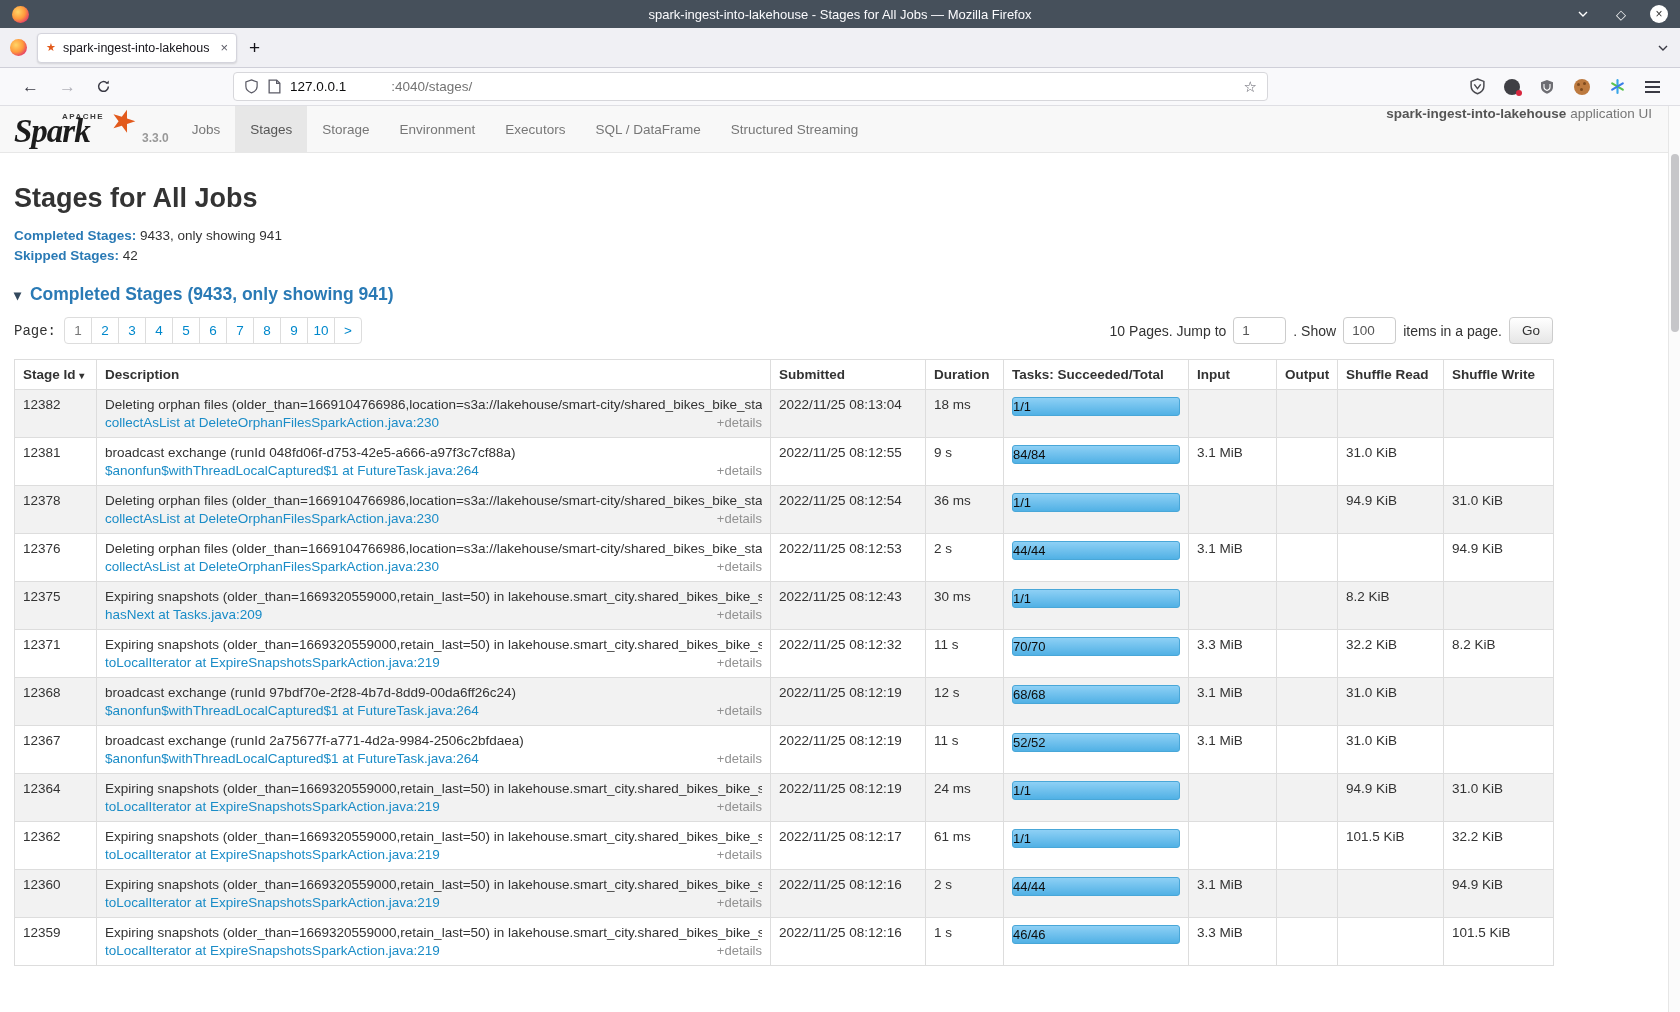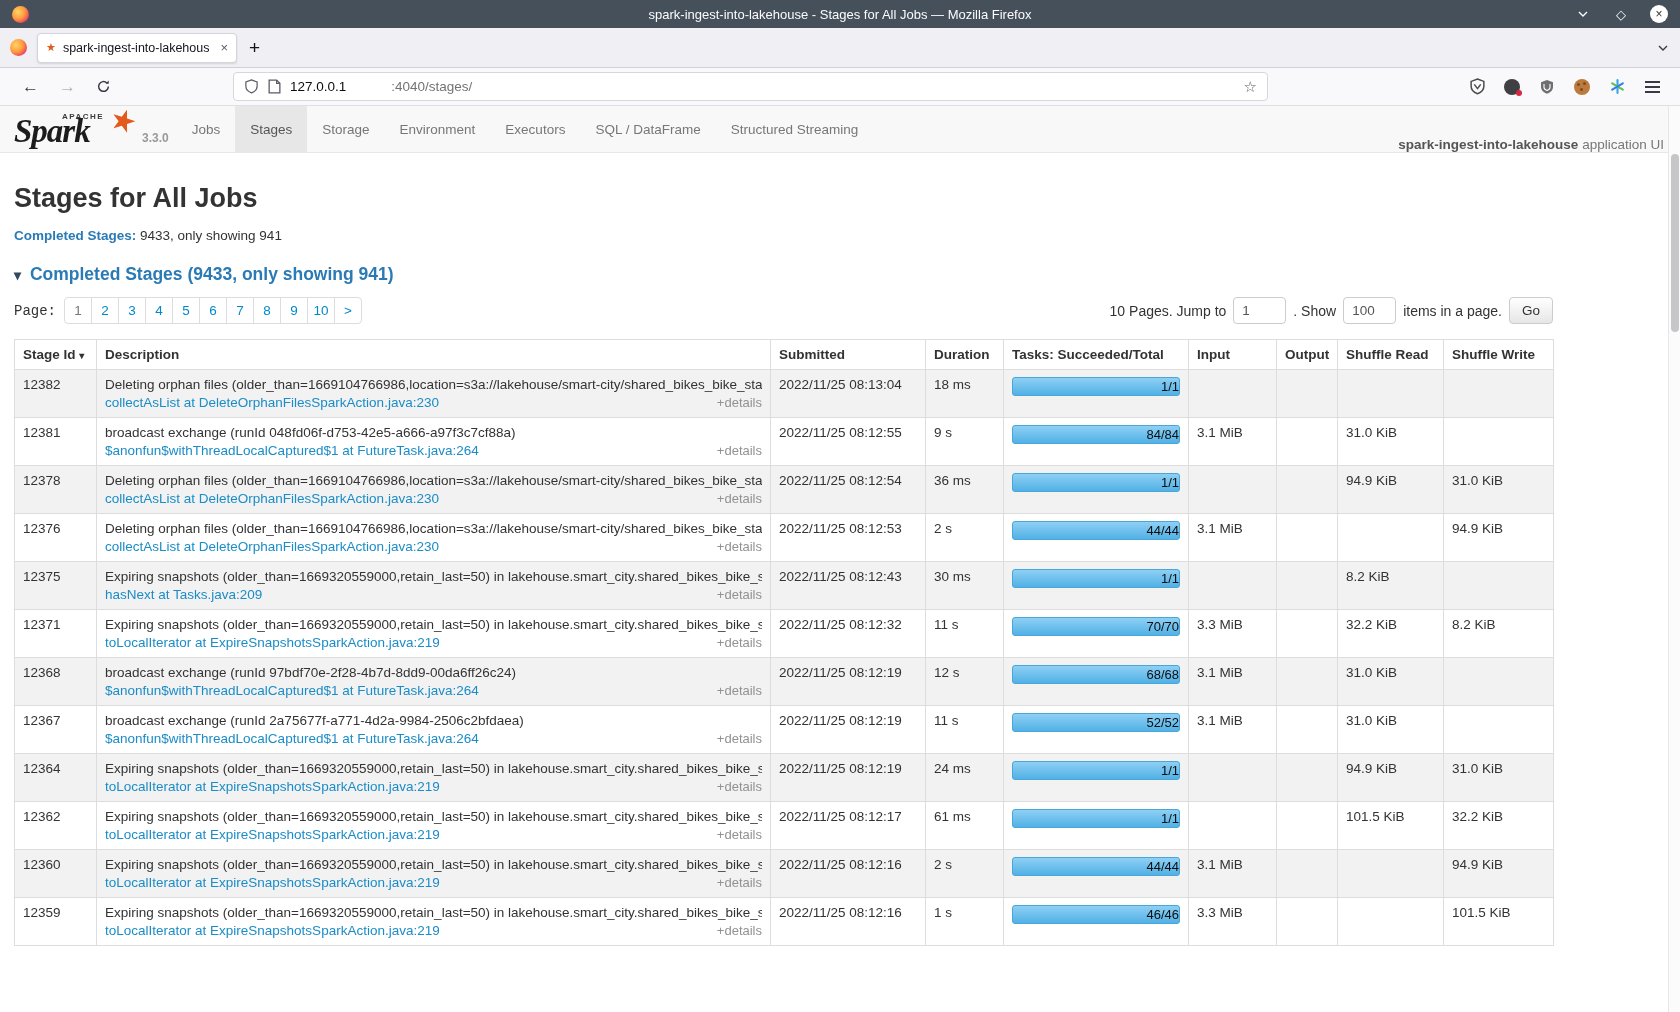--- a/index.html
+++ b/index.html
@@ -43,21 +43,21 @@
   .sparknav { height:47px; background:#f8f8f8; border-bottom:1px solid #e7e7e7; display:flex; align-items:stretch; padding-left:14px; }
   .logo { position:relative; width:128px; }
   .logo-apache { position:absolute; top:6px; left:48px; font-size:8px; letter-spacing:1.5px; font-weight:bold; color:#3a3a3a; }
   .logo-spark { position:absolute; bottom:2px; left:0; font-family:"Liberation Serif", serif; font-style:italic; font-weight:bold; font-size:33px; color:#1c1c1c; letter-spacing:-1px; }
   .logo-star { position:absolute; top:-3px; left:96px; color:#e25a1c; font-size:30px; transform:rotate(18deg); }
   .logo-version { align-self:flex-end; font-size:12px; font-weight:bold; color:#999; padding:0 8px 7px 0; }
   .sparknav ul { list-style:none; display:flex; align-items:stretch; }
   .sparknav li { display:flex; }
   .sparknav li a { display:flex; align-items:center; padding:0 15px; font-size:13.5px; color:#777; text-decoration:none; }
   .sparknav li.active a { background:#e7e7e7; color:#555; }
-  .app-id { margin-left:auto; display:flex; align-items:flex-end; padding-right:16px; font-size:13.5px; color:#777; }
+  .app-id { margin-left:auto; display:flex; align-items:flex-start; padding-right:28px; font-size:13.5px; color:#777; }
   .app-id b { color:#555; margin-right:4px; }
 
   
   .content { padding:0 14px; }
   h3.pagetitle { font-size:27px; font-weight:bold; color:#333; margin:30px 0 12px; }
   ul.summary { list-style:none; margin:0 0 16px; }
   ul.summary li { font-size:13.5px; color:#333; line-height:20px; }
   ul.summary strong { color:#2a7ab5; }
   h4.section { font-size:17.5px; font-weight:bold; color:#2a7ab5; margin:18px 0 12px; }
   h4.section .arrow { color:#34495e; font-size:14px; margin-right:4px; }
@@ -75,21 +75,21 @@
 
   table.stages { width:1539px; border-collapse:collapse; table-layout:fixed; font-size:13.5px; color:#333; }
   table.stages th, table.stages td { border:1px solid #ddd; padding:7px 8px; text-align:left; vertical-align:top; }
   table.stages thead th { font-weight:bold; background:#fff; }
   table.stages tbody tr { height:48px; }
   table.stages tbody tr:nth-child(odd) { background:#f2f2f2; }
   .desc1 { white-space:nowrap; overflow:hidden; }
   .desc2 { display:flex; justify-content:space-between; align-items:baseline; margin-top:3px; }
   a.slink { color:#1a8cc7; text-decoration:none; white-space:nowrap; overflow:hidden; }
   .details { color:#919191; font-size:13px; cursor:pointer; }
-  .progress { height:19px; border-radius:3px; border:1px solid #49a7d8; background:linear-gradient(#8ed0f5,#51b1e5); display:flex; align-items:center; justify-content:flex-end; }
+  .progress { height:19px; border-radius:3px; border:1px solid #49a7d8; background:linear-gradient(#8ed0f5,#51b1e5); display:flex; align-items:center; justify-content:flex-start; }
   .progress span { font-size:13px; color:#0d0d0d; }
   .sort-arrow { font-size:10px; }
 
   
   .scrollbar { position:absolute; top:106px; right:0; bottom:0; width:12px; background:#fbfbfb; border-left:1px solid #e6e6e6; }
   .scroll-thumb { position:absolute; top:48px; left:2px; width:8px; height:178px; background:#c6c6c9; border-radius:4px; }
 
   svg { display:block; }
 </style>
 </head>
@@ -222,20 +222,21 @@
   <div class="app-id">
     <b>spark-ingest-into-lakehouse</b>
     <span>application UI</span>
   </div>
 </div>
 
 <div class="content">
   <h3 class="pagetitle">Stages for All Jobs</h3>
   <ul class="summary">
       <li><strong>Completed Stages:</strong> 9433, only showing 941</li>
+      <li><strong>Skipped Stages:</strong> 42</li>
     </ul>
   <h4 class="section">
     <span class="arrow">▾</span>
     <span>Completed Stages (9433, only showing 941)</span>
   </h4>
 
   <div class="pagerow">
     <span class="plabel">Page:</span>
     <div class="pagination">
         <a class="cur">1</a>

